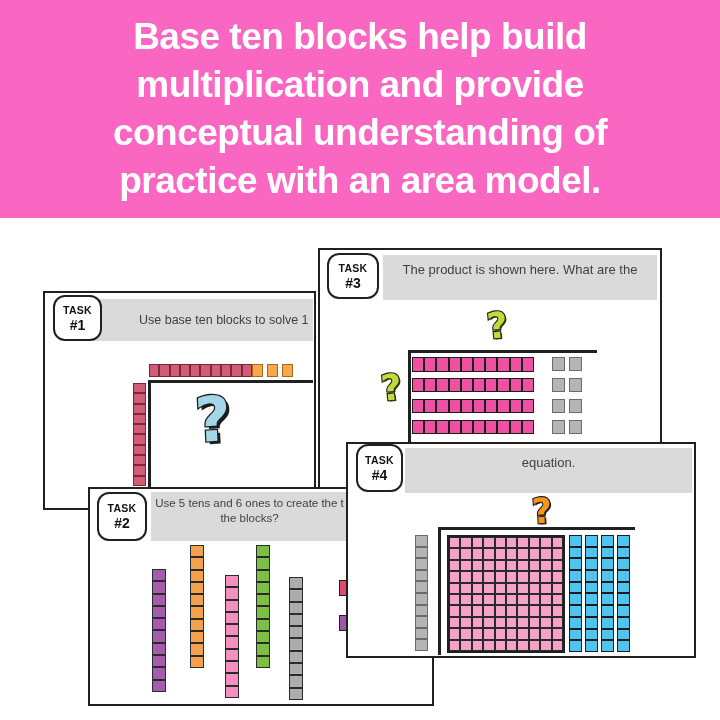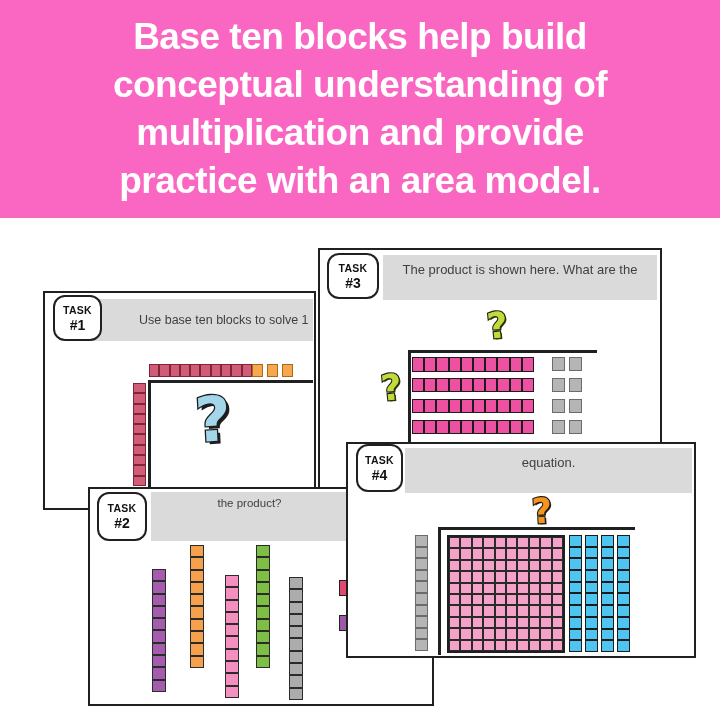--- a/index.html
+++ b/index.html
@@ -80,22 +80,22 @@
   .t4rod .cell{width:13px;height:11.7px;border-width:1.4px;}
   #t4-b1{left:221px;} #t4-b2{left:237px;} #t4-b3{left:253px;} #t4-b4{left:269px;}
 </style>
 </head>
 <body>
 
 <div class="page">
 
   <header class="banner">
     <div class="banner-line">Base ten blocks help build</div>
+    <div class="banner-line">multiplication and provide</div>
     <div class="banner-line">conceptual understanding of</div>
-    <div class="banner-line">multiplication and provide</div>
     <div class="banner-line">practice with an area model.</div>
   </header>
 
   <section class="card" id="card1">
     <div class="strip">Use base ten blocks to solve 1</div>
     <div class="badge">
       <div class="t">TASK</div>
       <div class="n">#1</div>
     </div>
     <div id="t1-hrod">
@@ -203,21 +203,22 @@
           <div class="cell ten" style="background: rgb(239, 81, 162); border-color: rgb(28, 28, 28);"></div>
           <div class="spacer"></div>
           <div class="cell one" style="background: rgb(181, 181, 181); border-color: rgb(107, 107, 107);"></div>
           <div class="cell one" style="background: rgb(181, 181, 181); border-color: rgb(107, 107, 107);"></div>
         </div>
       </div>
   </section>
 
   <section class="card" id="card2">
     <div class="strip">
-      <div>the product?</div>
+      <div>Use 5 tens and 6 ones to create the t</div>
+      <div>the blocks?</div>
     </div>
     <div class="badge">
       <div class="t">TASK</div>
       <div class="n">#2</div>
     </div>
     <div class="t2rod" id="t2-r1">
         <div class="cell" style="background: rgb(165, 92, 173); border-color: rgb(43, 43, 43);"></div>
         <div class="cell" style="background: rgb(165, 92, 173); border-color: rgb(43, 43, 43);"></div>
         <div class="cell" style="background: rgb(165, 92, 173); border-color: rgb(43, 43, 43);"></div>
         <div class="cell" style="background: rgb(165, 92, 173); border-color: rgb(43, 43, 43);"></div>

